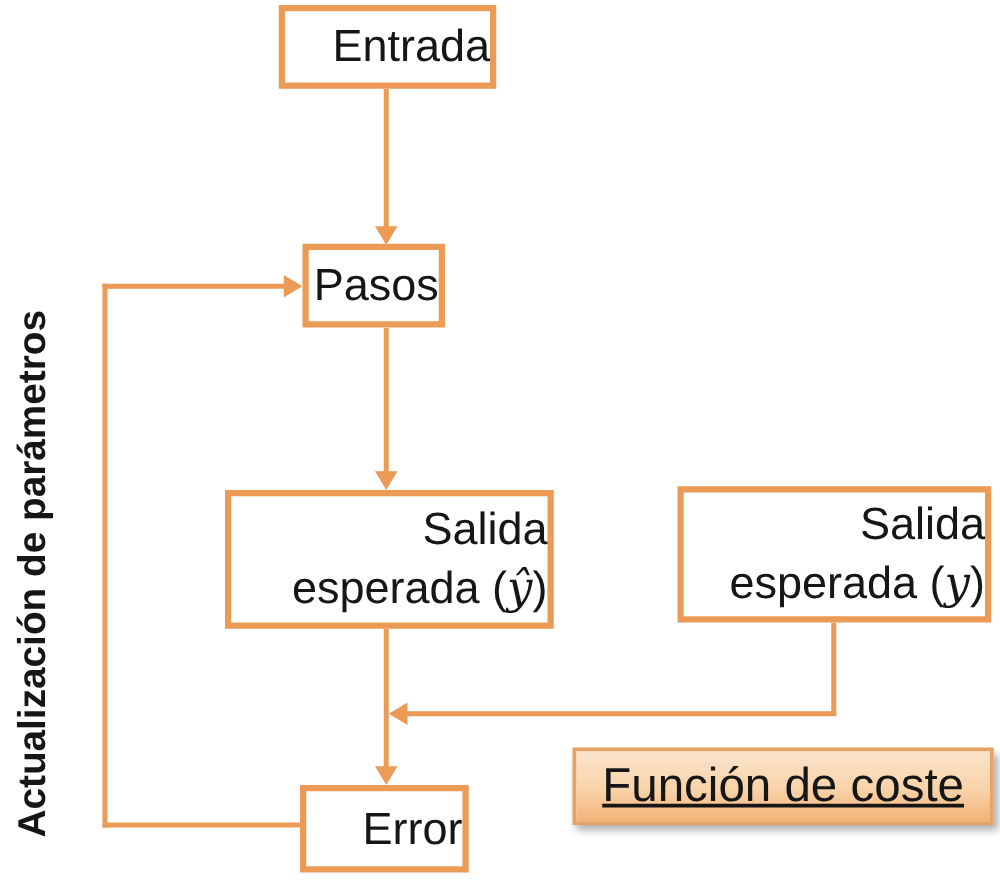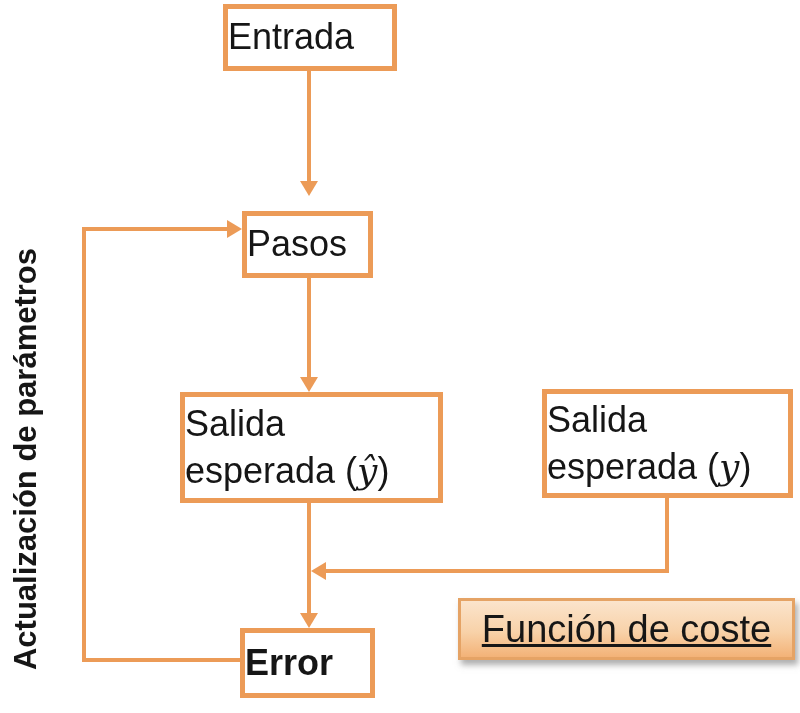--- a/index.html
+++ b/index.html
@@ -13,32 +13,32 @@
     color: #161616;
     overflow: hidden;
   }
   
   .node {
     position: absolute;
     background: #ffffff;
     border: 5px solid var(--line, #EC9B57);
     display: flex;
     flex-direction: column;
-    align-items: flex-start;
+    align-items: flex-end;
     justify-content: center;
     text-align: center;
     font-size: 36px;
     line-height: 1.3;
     color: #161616;
   }
   #entrada          { left: 223px; top: 4px;   width: 174px; height: 67px; }
-  #pasos            { left: 242px; top: 195px; width: 131px; height: 67px; margin-top: 16px; }
+  #pasos            { left: 242px; top: 195px; width: 114px; height: 67px; }
   #salida-predicha  { left: 180px; top: 392px; width: 263px; height: 111px; }
   #salida-esperada  { left: 542px; top: 389px; width: 251px; height: 109px; }
-  #error            { left: 240px; top: 628px; width: 135px; height: 70px; font-weight: bold; }
+  #error            { left: 240px; top: 628px; width: 135px; height: 70px; }
   #funcion-coste {
     position: absolute;
     left: 458px; top: 598px; width: 337px; height: 62px;
     border: 3px solid var(--cost-border, #E5A365);
     background: linear-gradient(to bottom,
                  var(--cost-gradient-top, #FBE4CC) 0%,
                  var(--cost-gradient-mid, #F8D2A9) 55%,
                  var(--cost-gradient-bottom, #F3B277) 100%);
     box-shadow: 3px 5px 6px rgba(110,110,110,0.55);
     display: flex;

